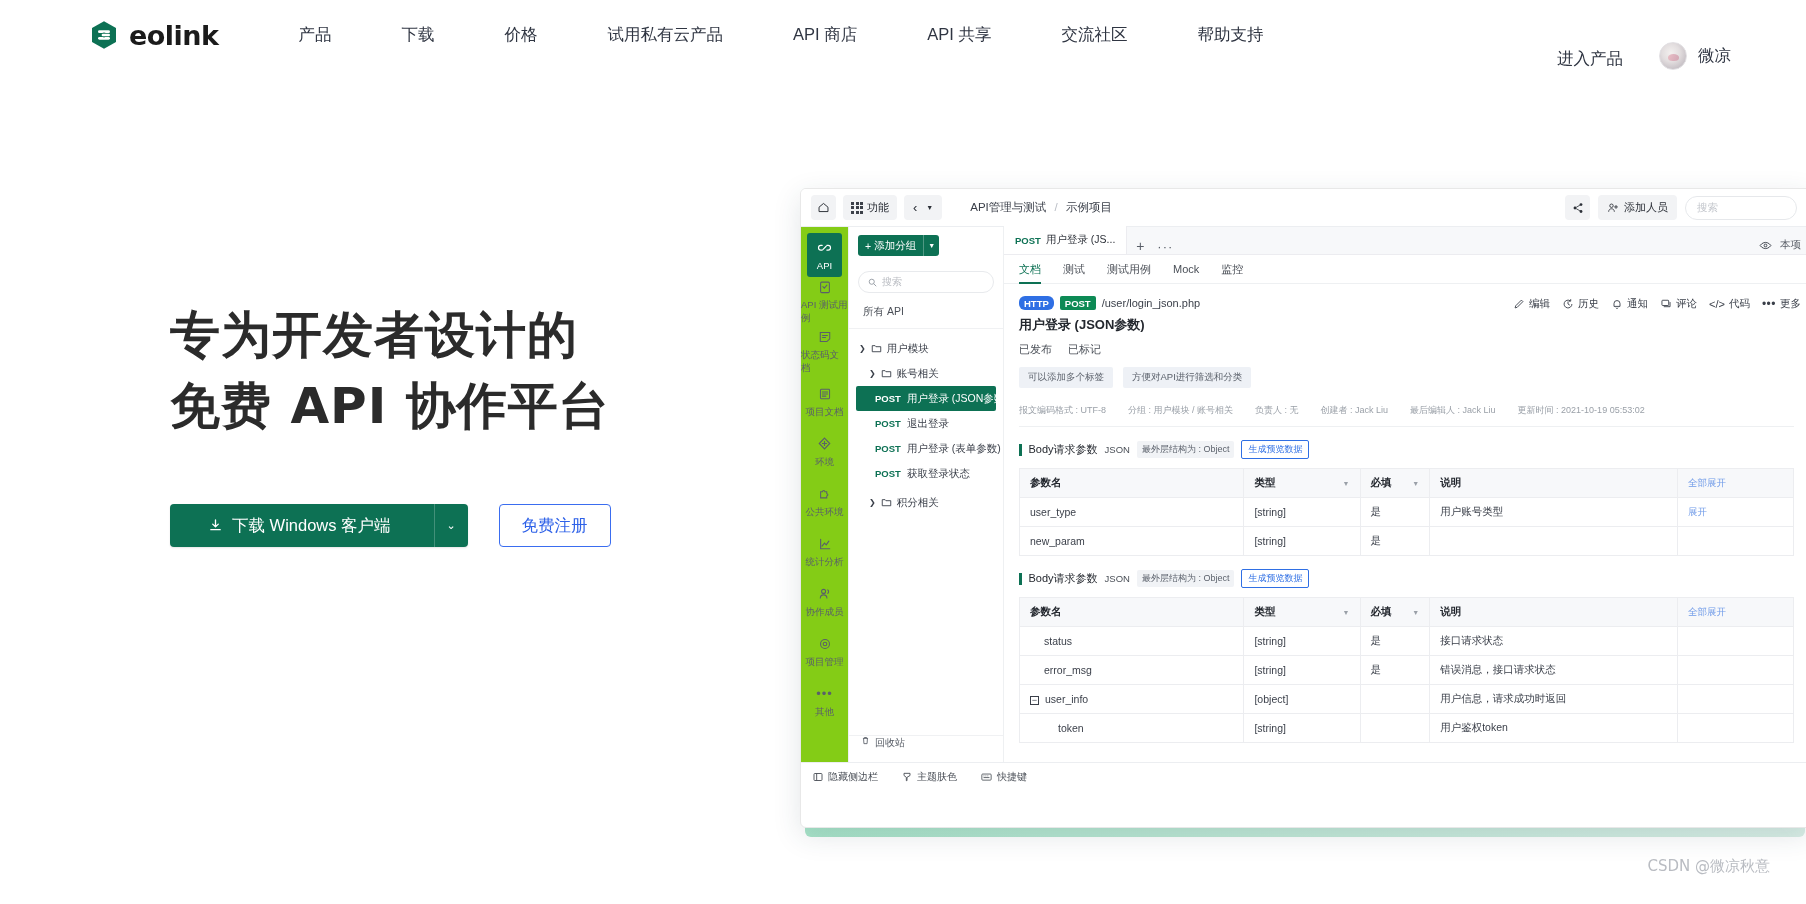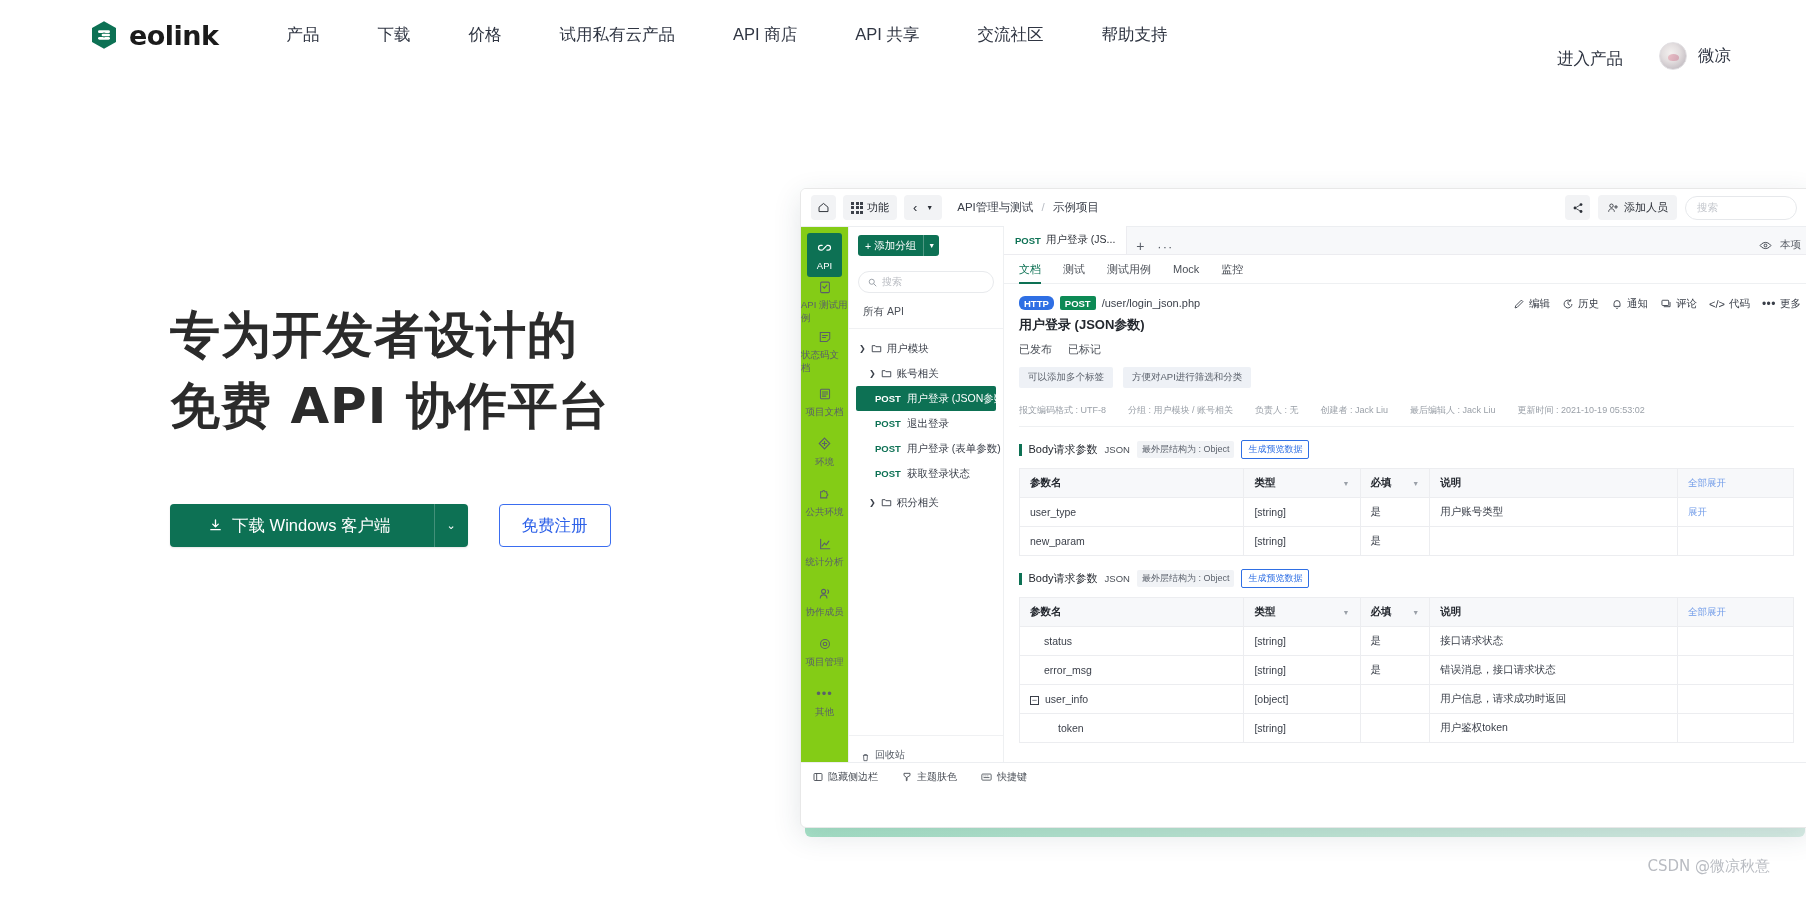--- a/index.html
+++ b/index.html
@@ -18,21 +18,21 @@
   }
   .logo-wrap { display:flex; align-items:center; margin-left:88px; gap:9px; }
   .logo-mark { width:32px; height:32px; flex:none; }
   .logo-text {
     font-size:27px; font-weight:700; color:#1b1b1b; letter-spacing:-0.5px;
     font-family:"DejaVu Sans","Liberation Sans",sans-serif;
   }
   .navlinks { display:flex; align-items:center; margin-left:68px; }
   .navlink {
     font-size:16.5px; color:#2f3542; padding:0 0; margin-right:58px;
-    white-space:nowrap; cursor:pointer;
+    white-space:nowrap; cursor:pointer;margin-left:12px;
   }
   .navlink:last-child { margin-right:0; }
   .nav-right { position:absolute; right:75px; top:0; height:70px; display:flex; align-items:flex-end; gap:36px; }
   .enter-product { font-size:16.5px; color:#2f3542; cursor:pointer; white-space:nowrap; }
   .user-chip { display:flex; align-items:center; gap:11px; cursor:pointer; }
   .avatar {
     width:28px; height:28px; border-radius:50%;
     background: radial-gradient(circle at 42% 38%, #f3f0ef 0%, #e3dedf 40%, #c9c3c8 72%, #b0abb4 100%);
     border:1px solid #e2e0e3; position:relative; overflow:hidden; flex:none;
   }
@@ -95,21 +95,21 @@
   .fn-btn {
     height:25px; border-radius:4px; background:#f2f3f5; display:flex;
     align-items:center; gap:4px; padding:0 8px; cursor:pointer; font-size:11px;
   }
   .dots9 { display:grid; grid-template-columns:repeat(3,3px); grid-gap:1.5px; }
   .dots9 i { width:3px; height:3px; background:#3c4049; display:block; }
   .navback {
     height:25px; border-radius:4px; background:#f2f3f5; display:flex;
     align-items:center; gap:9px; padding:0 9px; cursor:pointer; font-size:10px;
   }
-  .crumb { margin-left:8px; font-size:11.5px; color:#3a3f49; white-space:nowrap; }
+  .crumb { margin-left:21px; font-size:11.5px; color:#3a3f49; white-space:nowrap; }
   .crumb .sep { color:#b8bcc4; margin:0 5px; }
   .app-top-right { margin-left:auto; display:flex; align-items:center; gap:8px; padding-right:2px; }
   .addppl {
     height:25px; border-radius:4px; background:#f2f3f5; display:flex;
     align-items:center; gap:5px; padding:0 9px; cursor:pointer; font-size:11px;
   }
   .app-search {
     width:112px; height:24px; border-radius:12px; border:1px solid #e6e8eb;
     background:#fff; font-size:10.5px; color:#c3c6cc; padding:0 11px;
     display:flex; align-items:center;
@@ -146,21 +146,21 @@
     display:flex; align-items:center; gap:5px; height:25px; font-size:10.5px;
     color:#3a3f49; cursor:pointer; padding-left:10px; white-space:nowrap;
   }
   .tnode.lvl2 { padding-left:20px; }
   .tnode.api { padding-left:26px; gap:6px; }
   .tnode.api.sel { background:#0d7154; color:#fff; border-radius:2px; margin:0 7px 0 7px; padding-left:19px; }
   .verb { color:#0d7154; font-weight:700; font-size:9.5px; }
   .tnode.api.sel .verb { color:#fff; }
   .caret-r { font-size:8px; color:#3a3f49; }
   .tree-bottom {
-    height:27px; border-top:1px solid #f0f1f3; display:flex; align-items:flex-end;
+    height:27px; border-top:1px solid #f0f1f3; display:flex; align-items:flex-start;
     gap:5px; padding-left:12px; font-size:10px; color:#5a6069; cursor:pointer;
   }
 
   
   .docpane { flex:1; display:flex; flex-direction:column; min-width:0; background:#fff; }
   .tabbar { height:28px; display:flex; align-items:flex-end; border-bottom:1px solid #ececf0; background:#f7f8fa; }
   .doctab {
     height:28px; display:flex; align-items:center; gap:5px; padding:0 11px;
     background:#fff; font-size:10.5px; border-right:1px solid #ececf0; cursor:pointer;
     white-space:nowrap;

